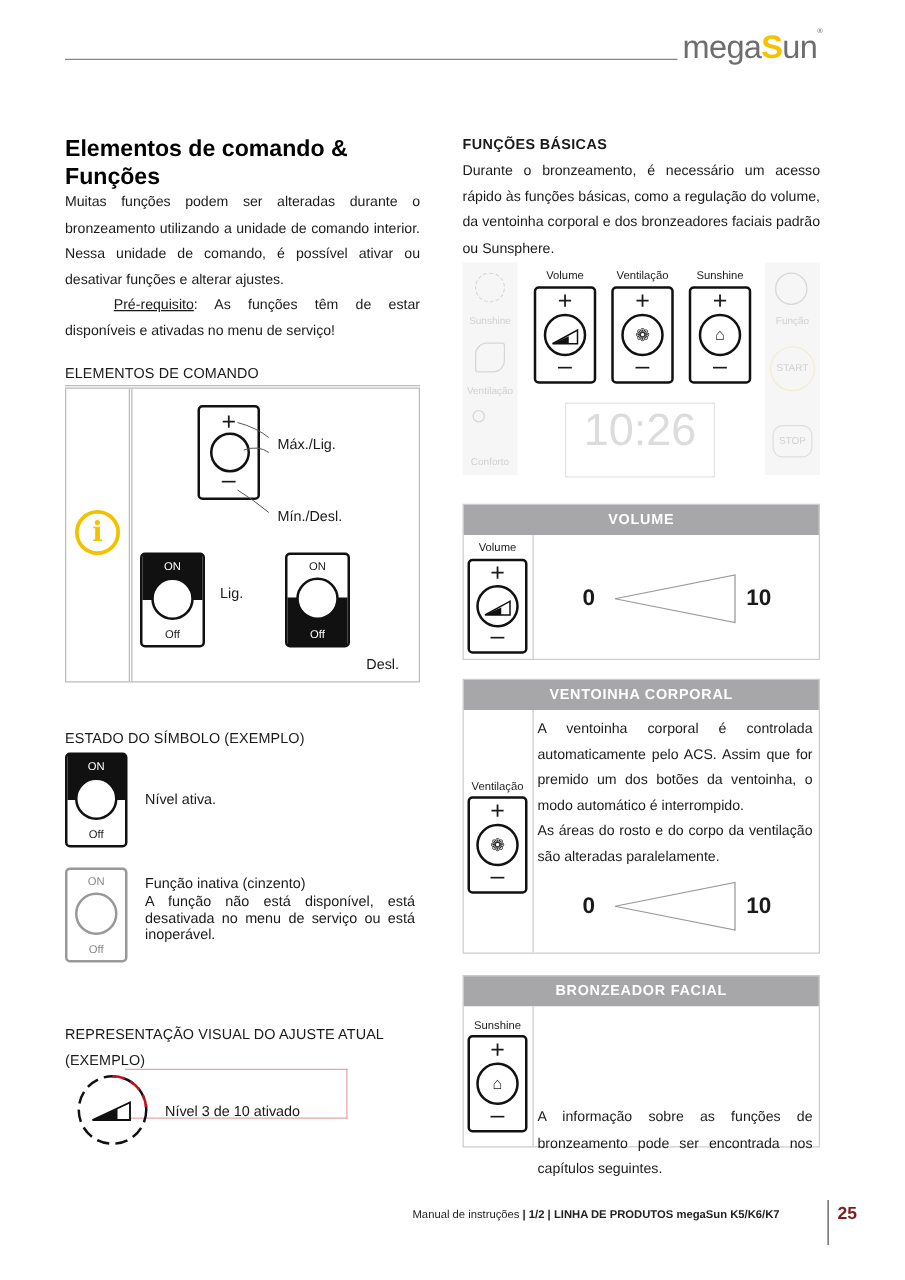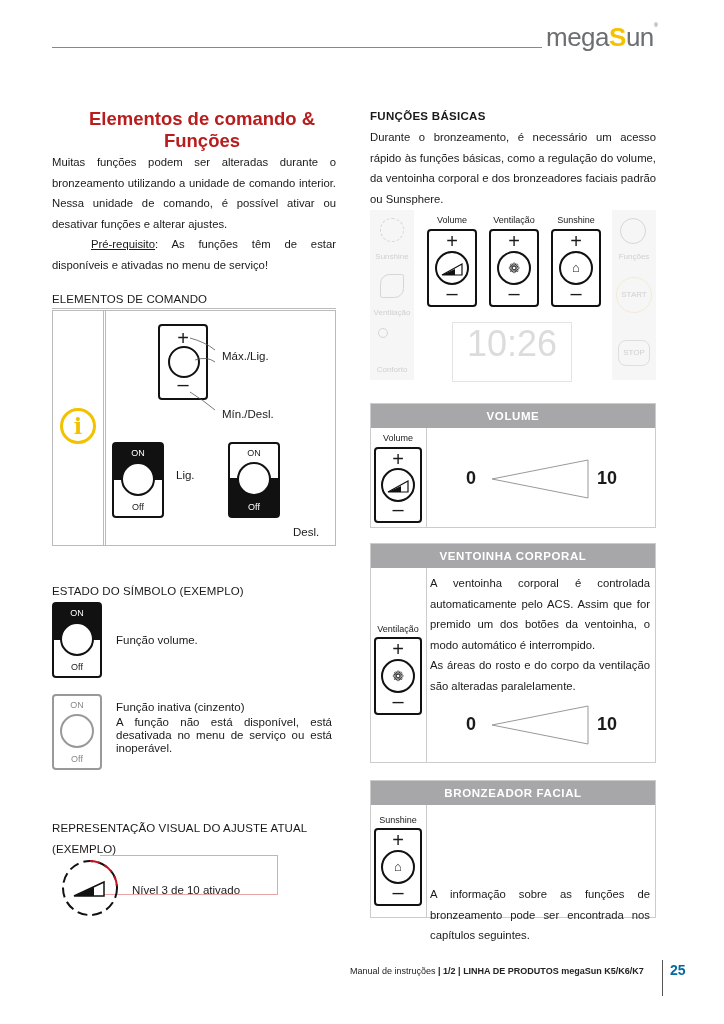--- a/index.html
+++ b/index.html
@@ -2,21 +2,21 @@
 <html><head>
 <meta charset="utf-8">
 <style>
   * { box-sizing: border-box; margin: 0; padding: 0; }
   body { width: 724px; height: 1024px; background: #fff; font-family: "Liberation Sans", sans-serif; color: #1a1a1a; position: relative; overflow: hidden; }
   .abs { position: absolute; }
   .header-line { left: 52px; top: 47px; width: 490px; height: 1px; background: #888; }
   .logo { left: 546px; top: 22px; font-size: 26px; color: #6d6e70; letter-spacing: -0.5px; }
   .logo .s { color: #f5c200; font-weight: bold; }
   .logo sup { font-size: 6px; vertical-align: top; }
-  h1 { left: 52px; top: 108px; width: 300px; font-size: 18.5px; color: #b91c1c; font-weight: bold; line-height: 22px; text-align: center; }
+  h1 { left: 52px; top: 108px; width: 300px; font-size: 18.5px; color: #000000; font-weight: bold; line-height: 22px; }
   .body-text { font-size: 11.3px; line-height: 20.5px; text-align: justify; }
   .lead { left: 52px; top: 152px; width: 284px; }
   .lead .u { text-decoration: underline; padding-left: 39px; }
   .sec-title { font-size: 11.5px; letter-spacing: 0.1px; }
   .rule { height: 1px; background: #bbb; }
   .ctrl-box { left: 52px; top: 310px; width: 284px; height: 236px; border: 1px solid #bbb; }
   .ctrl-box .col { position: absolute; left: 50px; top: 0; width: 1px; height: 100%; background: #bbb; }
   .ctrl-box .col2 { position: absolute; left: 52px; top: 0; width: 1px; height: 100%; background: #bbb; }
   .info-icon { left: 60px; top: 408px; width: 36px; height: 36px; border: 3px solid #f2c200; border-radius: 50%; color: #f2c200; font-family: "DejaVu Serif", serif; font-weight: bold; font-size: 22px; text-align: center; line-height: 30px; }
   .btn { position: absolute; border: 2px solid #111; border-radius: 4px; background: #fff; }
@@ -24,24 +24,24 @@
   .btn .circ { position: absolute; border: 2px solid #111; border-radius: 50%; background: #fff; }
   .lbl { font-size: 11.5px; }
   .sm { font-size: 9px; }
   .ghost { background: #f6f6f6; }
   .ghost-t { color: #d0d0d0; font-size: 8px; text-align: center; }
   .time { left: 452px; top: 322px; width: 120px; height: 60px; border: 1.5px solid #e4e4e4; color: #dcdcdc; font-size: 36px; text-align: center; line-height: 42px; }
   .tbl { border: 1px solid #ccc; }
   .tbl .hd { background: #a7a7a9; color: #fff; font-weight: bold; font-size: 11.5px; letter-spacing: 0.6px; text-align: center; height: 24px; line-height: 24px; }
   .tbl .lc { position: absolute; left: 0; width: 56px; top: 24px; bottom: 0; border-right: 1px solid #ccc; }
   .scale-num { font-size: 18px; font-weight: bold; }
-  .footer { left: 330px; top: 966px; font-size: 9px; color: #222; padding-left: 20px; }
+  .footer { left: 310px; top: 966px; font-size: 9px; color: #222; padding-left: 20px; }
   .footer b { font-weight: bold; }
   .footer-bar { left: 662px; top: 960px; width: 1px; height: 36px; background: #555; }
-  .page-no { left: 670px; top: 962px; font-size: 14px; color: #0369a1; font-weight: bold; }
+  .page-no { left: 670px; top: 962px; font-size: 14px; color: #7f1d1d; font-weight: bold; }
   .dial { left: 60px; top: 858px; width: 60px; height: 60px; }
   .level-box { left: 100px; top: 855px; width: 178px; height: 40px; border: 1px solid #e8a4a9; border-left: none; }
 </style>
 </head>
 <body>
 
 <div class="abs header-line"></div>
 <div class="abs logo"><span>mega</span><span class="s">S</span><span>un</span><sup>®</sup></div>
 
 <h1 class="abs">Elementos de comando &amp; Funções</h1>
@@ -86,21 +86,21 @@
 </div>
 <div class="abs lbl" style="left:293px;top:526px;">Desl.</div>
 
 <div class="abs sec-title" style="left:52px;top:585px;">ESTADO DO SÍMBOLO (EXEMPLO)</div>
 <div class="btn" style="left:52px;top:602px;width:50px;height:76px;">
   <div style="position:absolute;left:0;top:0;width:100%;height:36px;background:#111;"></div>
   <div class="pl" style="top:4px;color:#fff;font-size:9px;line-height:10px;">ON</div>
   <div class="circ" style="left:6px;top:18px;width:34px;height:34px;"></div>
   <div class="pl" style="bottom:4px;font-size:9px;line-height:10px;">Off</div>
 </div>
-<div class="abs lbl" style="left:116px;top:634px;">Função volume.</div>
+<div class="abs lbl" style="left:116px;top:634px;">Nível ativa.</div>
 
 <div class="btn" style="left:52px;top:694px;width:50px;height:76px;border-color:#999;">
   <div class="pl" style="top:4px;color:#888;font-size:9px;line-height:10px;">ON</div>
   <div class="circ" style="left:6px;top:18px;width:34px;height:34px;border-color:#999;"></div>
   <div class="pl" style="bottom:4px;color:#888;font-size:9px;line-height:10px;">Off</div>
 </div>
 <div class="abs lbl" style="left:116px;top:701px;">Função inativa (cinzento)</div>
 <div class="abs lbl" style="left:116px;top:716px;width:216px;text-align:justify;line-height:13px;">A função não está disponível, está desativada no menu de serviço ou está inoperável.</div>
 
 <div class="abs sec-title" style="left:52px;top:818px;width:280px;line-height:21px;">REPRESENTAÇÃO VISUAL DO AJUSTE ATUAL (EXEMPLO)</div>
@@ -119,21 +119,21 @@
 <div class="abs ghost" style="left:370px;top:210px;width:44px;height:170px;"></div>
 <div class="abs ghost-t" style="left:370px;top:252px;width:44px;">Sunshine</div>
 <div class="abs ghost-t" style="left:370px;top:308px;width:44px;">Ventilação</div>
 <div class="abs ghost-t" style="left:370px;top:365px;width:44px;">Conforto</div>
 <div class="abs" style="left:380px;top:218px;width:24px;height:24px;border:1.5px dashed #d6d6d6;border-radius:50%;"></div>
 <div class="abs" style="left:380px;top:274px;width:24px;height:24px;border:1.5px solid #d6d6d6;border-radius:40% 10%;"></div>
 <div class="abs" style="left:378px;top:328px;width:10px;height:10px;border:1.5px solid #d6d6d6;border-radius:50%;"></div>
 
 <div class="abs ghost" style="left:612px;top:210px;width:44px;height:170px;"></div>
 <div class="abs" style="left:620px;top:218px;width:26px;height:26px;border:1.5px solid #d6d6d6;border-radius:50%;"></div>
-<div class="abs ghost-t" style="left:612px;top:252px;width:44px;">Funções</div>
+<div class="abs ghost-t" style="left:612px;top:252px;width:44px;">Função</div>
 <div class="abs ghost-t" style="left:616px;top:277px;width:36px;height:36px;border:1px solid #f3ecd4;border-radius:50%;line-height:34px;">START</div>
 <div class="abs ghost-t" style="left:618px;top:340px;width:32px;height:26px;border:1.5px solid #dedede;border-radius:8px;line-height:24px;">STOP</div>
 
 <div class="abs" style="left:420px;top:215px;width:64px;text-align:center;font-size:9px;">Volume</div>
 <div class="abs" style="left:482px;top:215px;width:64px;text-align:center;font-size:9px;">Ventilação</div>
 <div class="abs" style="left:544px;top:215px;width:64px;text-align:center;font-size:9px;">Sunshine</div>
 
 <div class="btn" style="left:427px;top:229px;width:50px;height:78px;">
   <div class="pl" style="top:0;">+</div>
   <div class="circ" style="left:6px;top:20px;width:34px;height:34px;">

